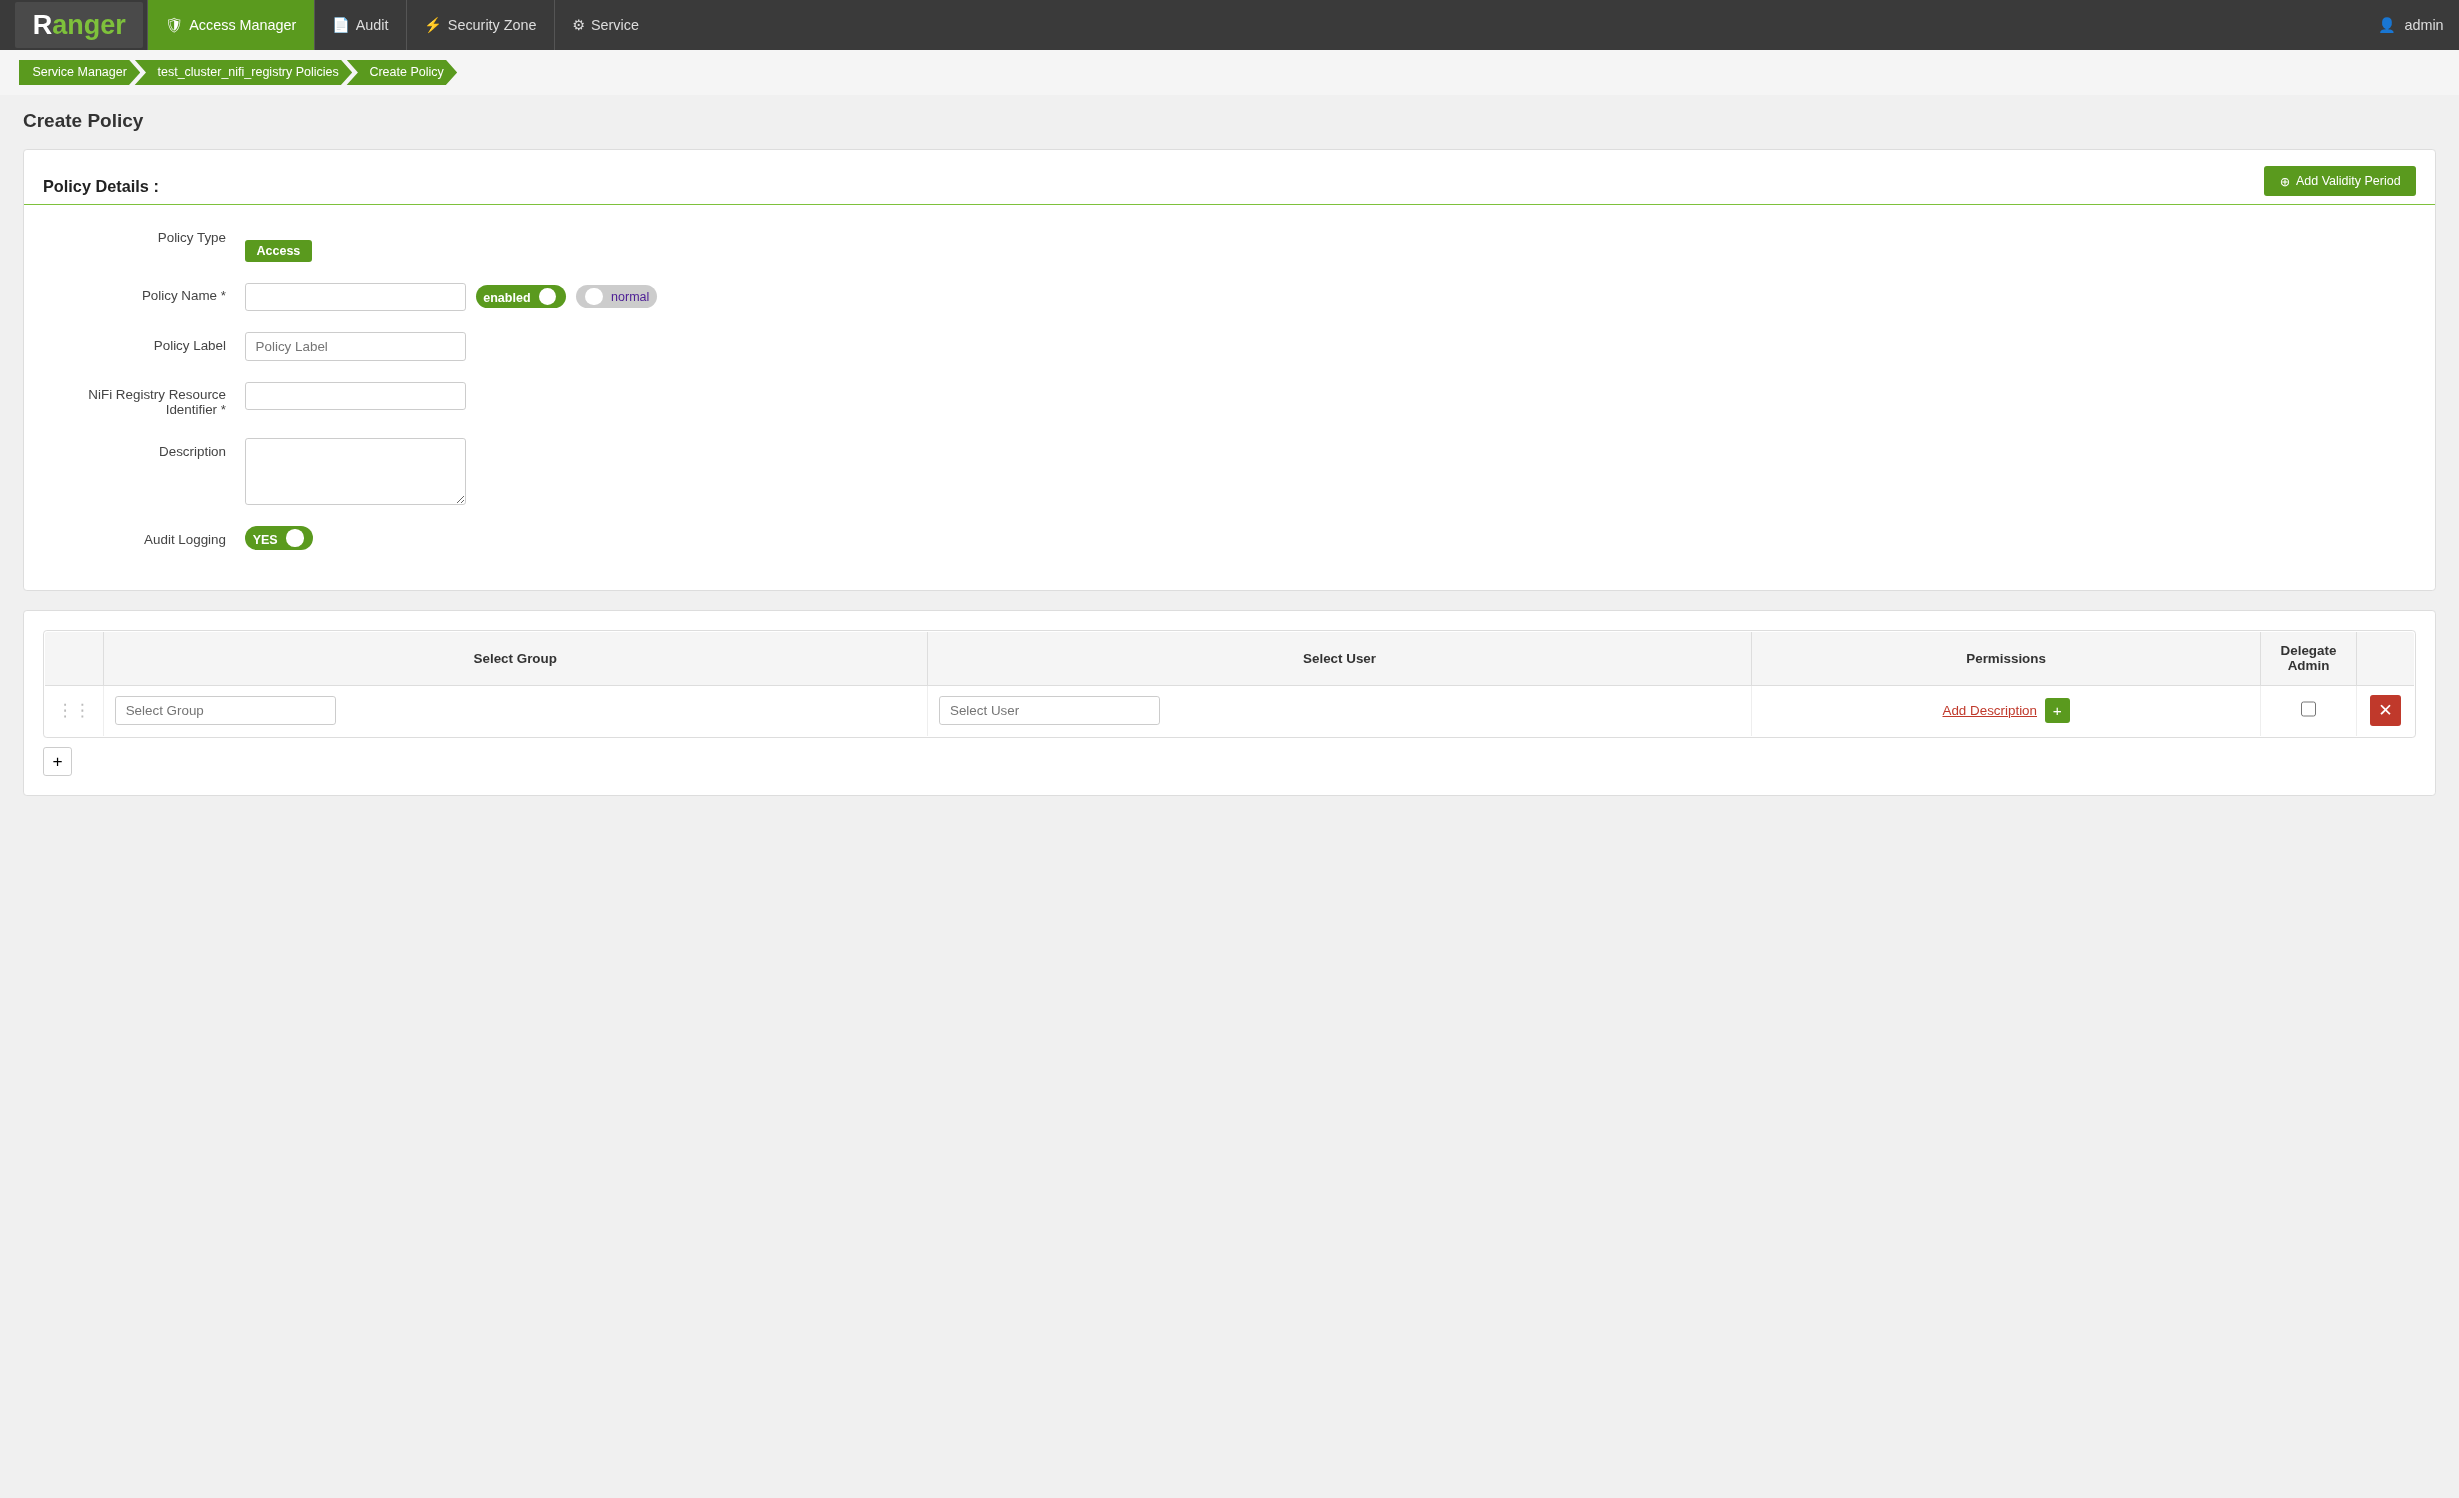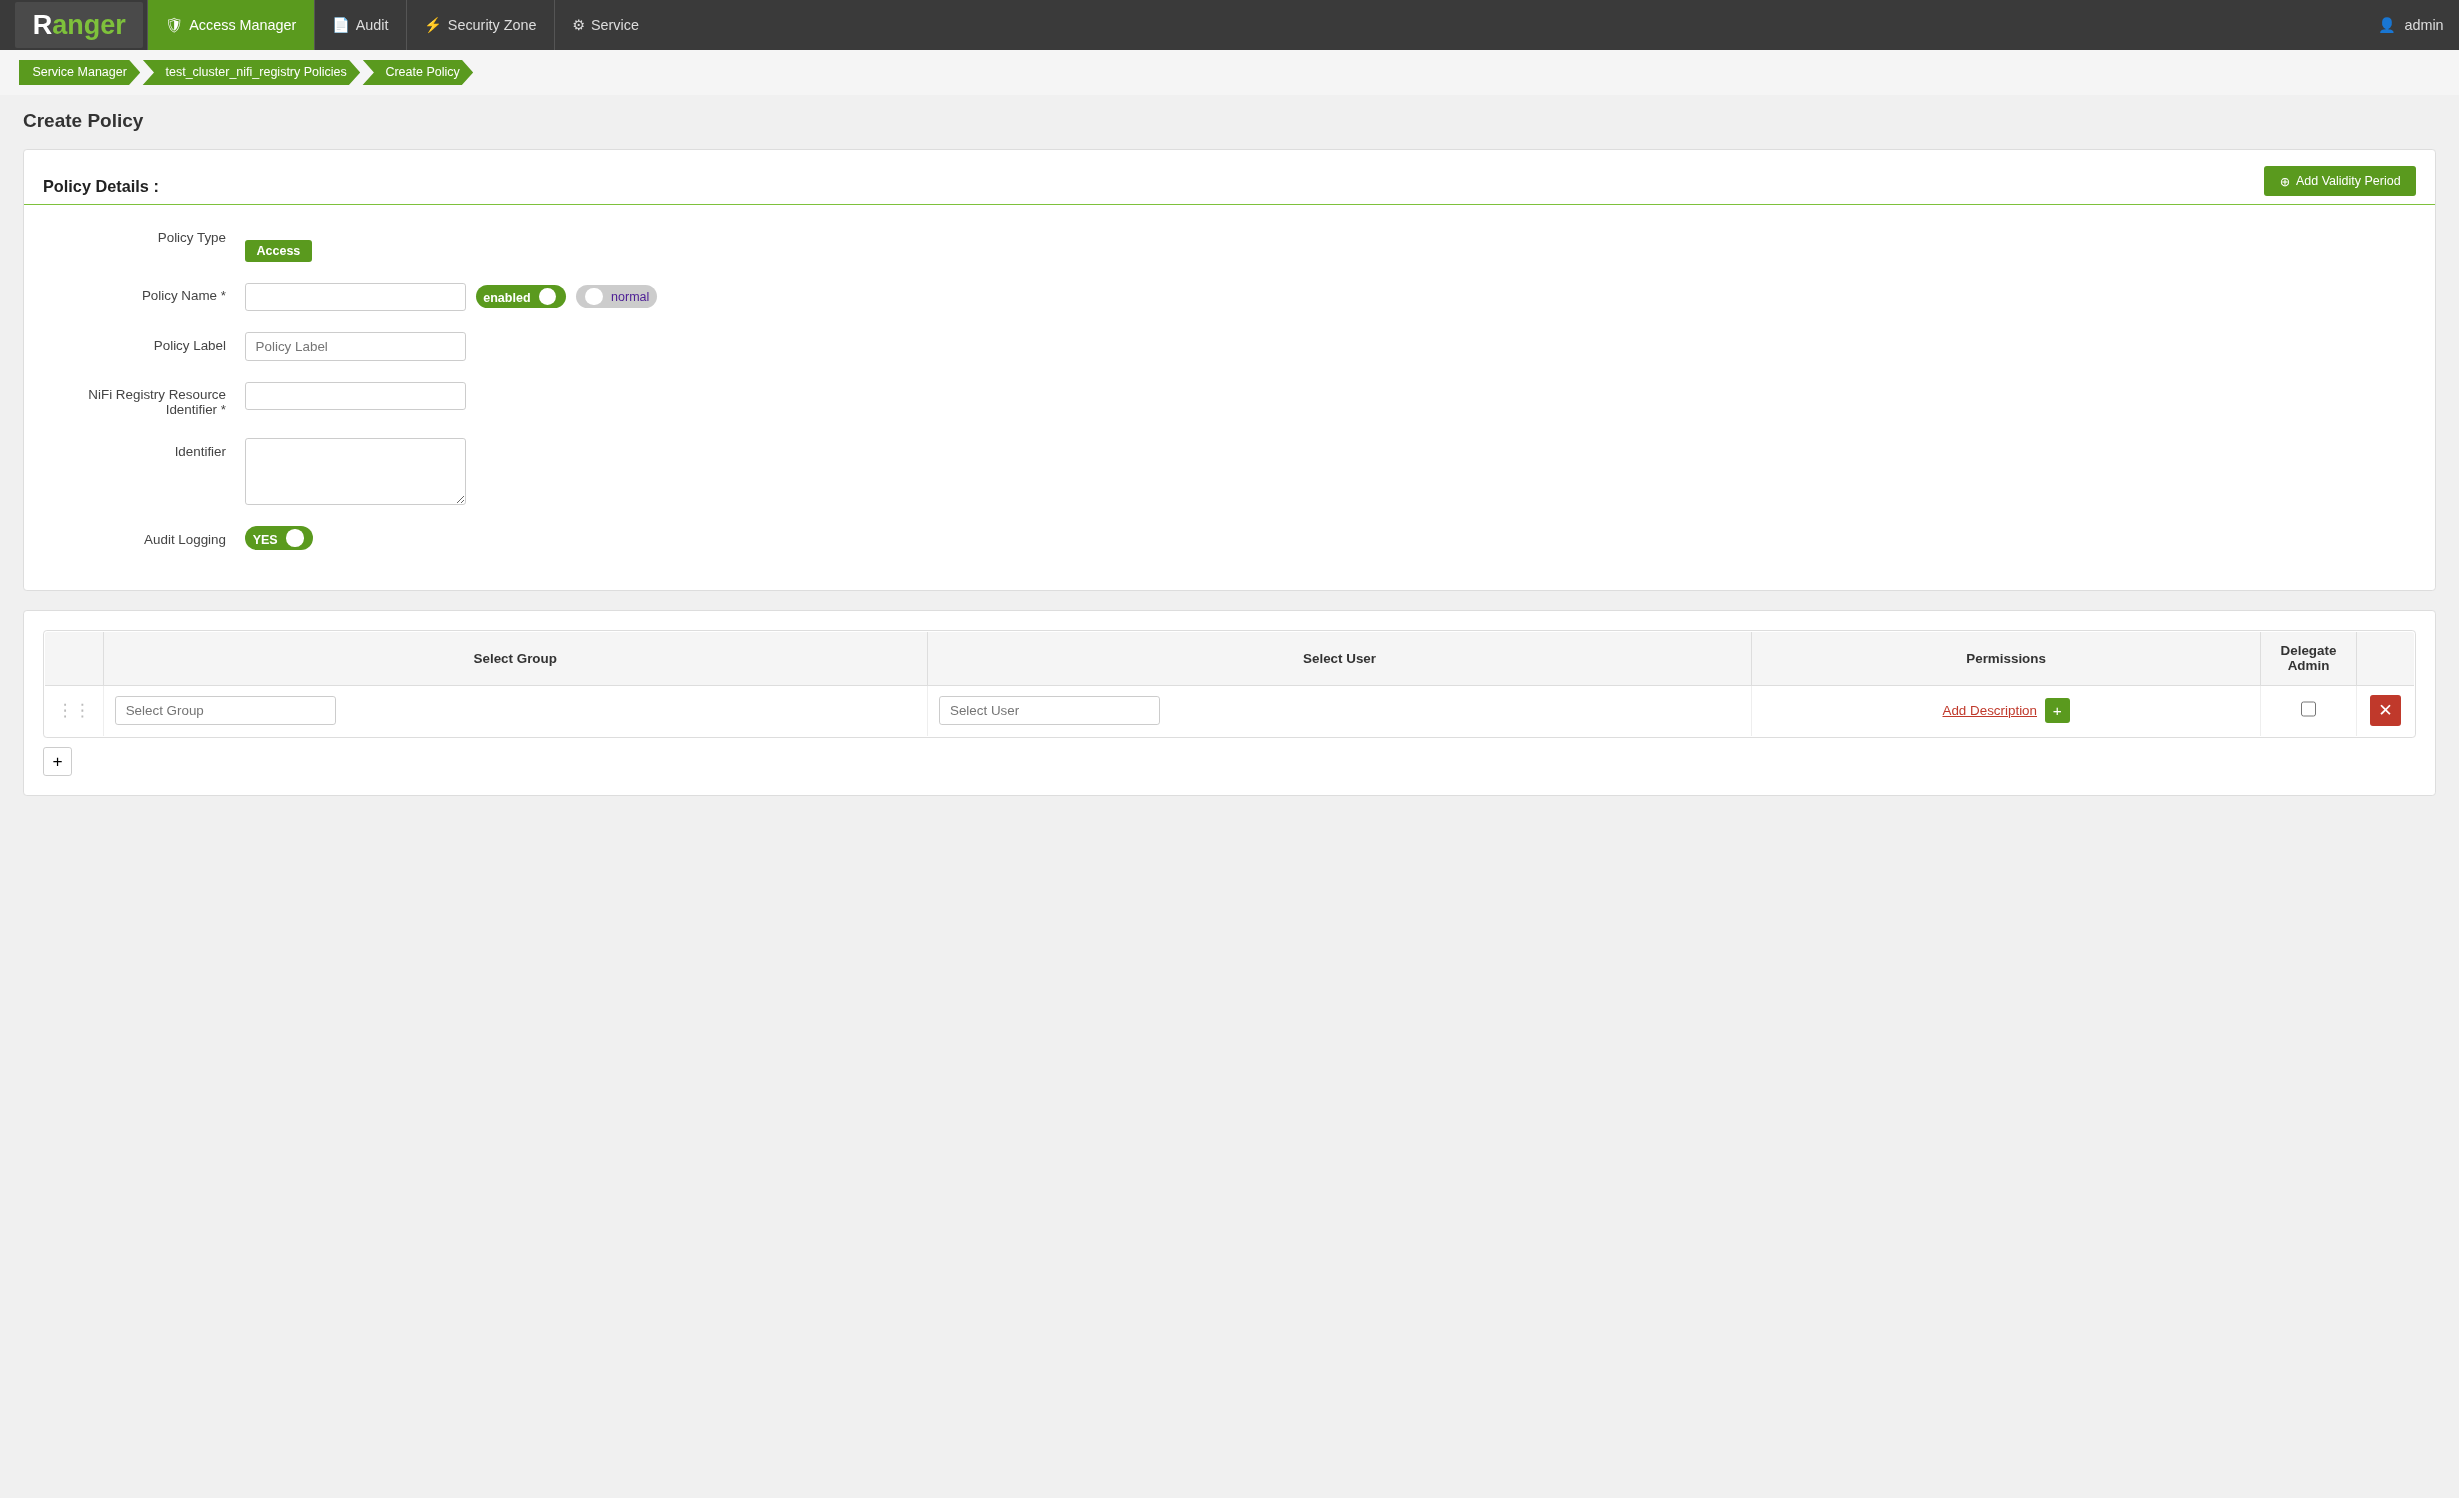--- a/index.html
+++ b/index.html
@@ -47,21 +47,21 @@
       gap: 7.7px;
       font-size: 14.4px;
     }
 
     
     .breadcrumb-bar {
       background: #f5f5f5;
       padding: 9.6px 19px;
       display: flex;
       align-items: center;
-      gap: 8px;
+      gap: 0;
     }
     .breadcrumb-item {
       background: #5a9a1e;
       color: #fff;
       padding: 5.8px 13.4px 5.8px 17.3px;
       font-size: 12.5px;
       cursor: pointer;
       position: relative;
       clip-path: polygon(0 0, calc(100% - 11.5px) 0, 100% 50%, calc(100% - 11.5px) 100%, 0 100%, 11.5px 50%);
       margin-left: -5.8px;
@@ -431,21 +431,21 @@
 
       <div class="form-row">
         <div class="form-label" style="white-space:pre-line;">NiFi Registry Resource
 Identifier *</div>
         <div class="form-control-area">
           <input type="text" style="">
         </div>
       </div>
 
       <div class="form-row">
-        <div class="form-label">Identifier</div>
+        <div class="form-label">Description</div>
         <div class="form-control-area">
           <textarea style=""></textarea>
         </div>
       </div>
 
       <div class="form-row">
         <div class="form-label">Audit Logging</div>
         <div class="form-control-area">
           <div class="toggle-wrap">
             <span class="toggle-label">YES</span>

